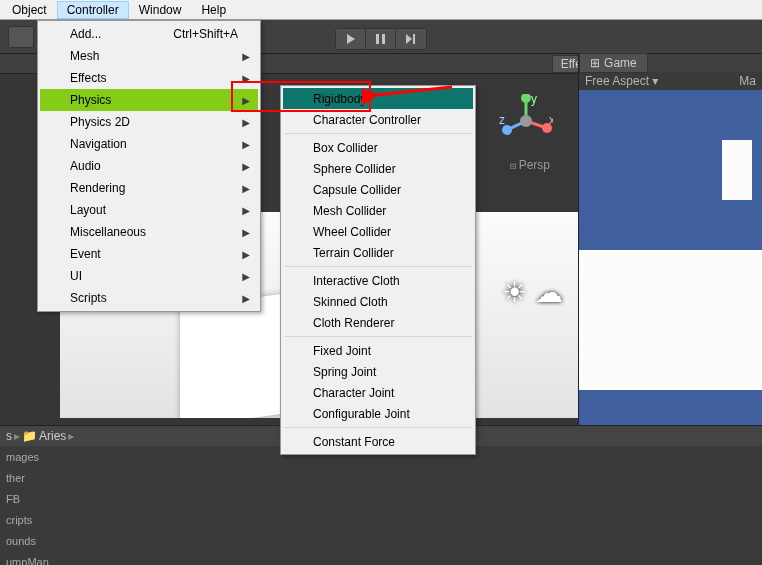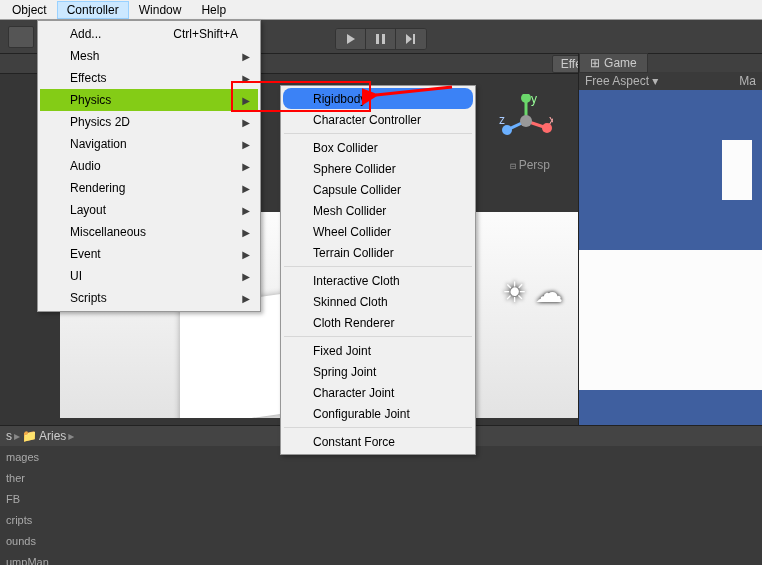--- a/index.html
+++ b/index.html
@@ -24,21 +24,21 @@
   .dropdown-menu { position: absolute; background: #f0f0f0; border: 1px solid #979797; box-shadow: 2px 2px 4px rgba(0,0,0,0.3); padding: 2px; min-width: 224px; }
   .dropdown-menu.main { top: 20px; left: 37px; }
   .menu-row { height: 22px; display: flex; align-items: center; padding: 0 24px 0 30px; color: #000; position: relative; cursor: default; }
   .menu-row.hl { background: #84cc16; }
   .menu-arrow { position: absolute; right: 8px; font-size: 10px; color: #404040; }
   .menu-shortcut { position: absolute; right: 20px; color: #000; text-align: center; }
   .menu-sep { height: 1px; background: #d7d7d7; margin: 3px 1px; }
   
   .submenu { position: absolute; top: 85px; left: 280px; background: #f0f0f0; border: 1px solid #979797; box-shadow: 2px 2px 4px rgba(0,0,0,0.3); padding: 2px; width: 196px; }
   .sub-row { height: 21px; display: flex; align-items: center; padding: 0 20px 0 30px; color: #000; cursor: default; }
-  .sub-row.hl { background: #3b82f6; border-radius: 8px; }
+  .sub-row.hl { background: #0f766e; }
   
   .highlight-box { position: absolute; top: 81px; left: 231px; width: 140px; height: 31px; border: 2px solid #ff0000; pointer-events: none; z-index: 100; }
   .arrow-svg { position:absolute; top: 83px; left: 362px; width: 100px; height: 30px; z-index:100; pointer-events:none; }
   
   .scene-viewport { position: absolute; top: 74px; left: 60px; width: 518px; height: 344px; background: #3b5998; overflow:hidden; }
   .scene-3d { position:absolute; inset:0; background: linear-gradient(180deg,#373737 0%,#373737 40%,#fcfcfc 40%,#e3e3e3 100%); }
   .scene-cube { position:absolute; left:120px; top:220px; width:200px; height:120px; background:#fff; transform:skewY(-8deg); box-shadow:0 0 6px rgba(0,0,0,.3);}
   .gizmo { position:absolute; right:25px; top:20px; width:54px; height:54px; }
   .persp-label { position:absolute; right:28px; top:84px; font-size:10px; color:#999;}
   .light-icon { position:absolute; right:15px; top:202px; font-size:28px; color:#fff; filter:drop-shadow(0 0 2px #000);}

